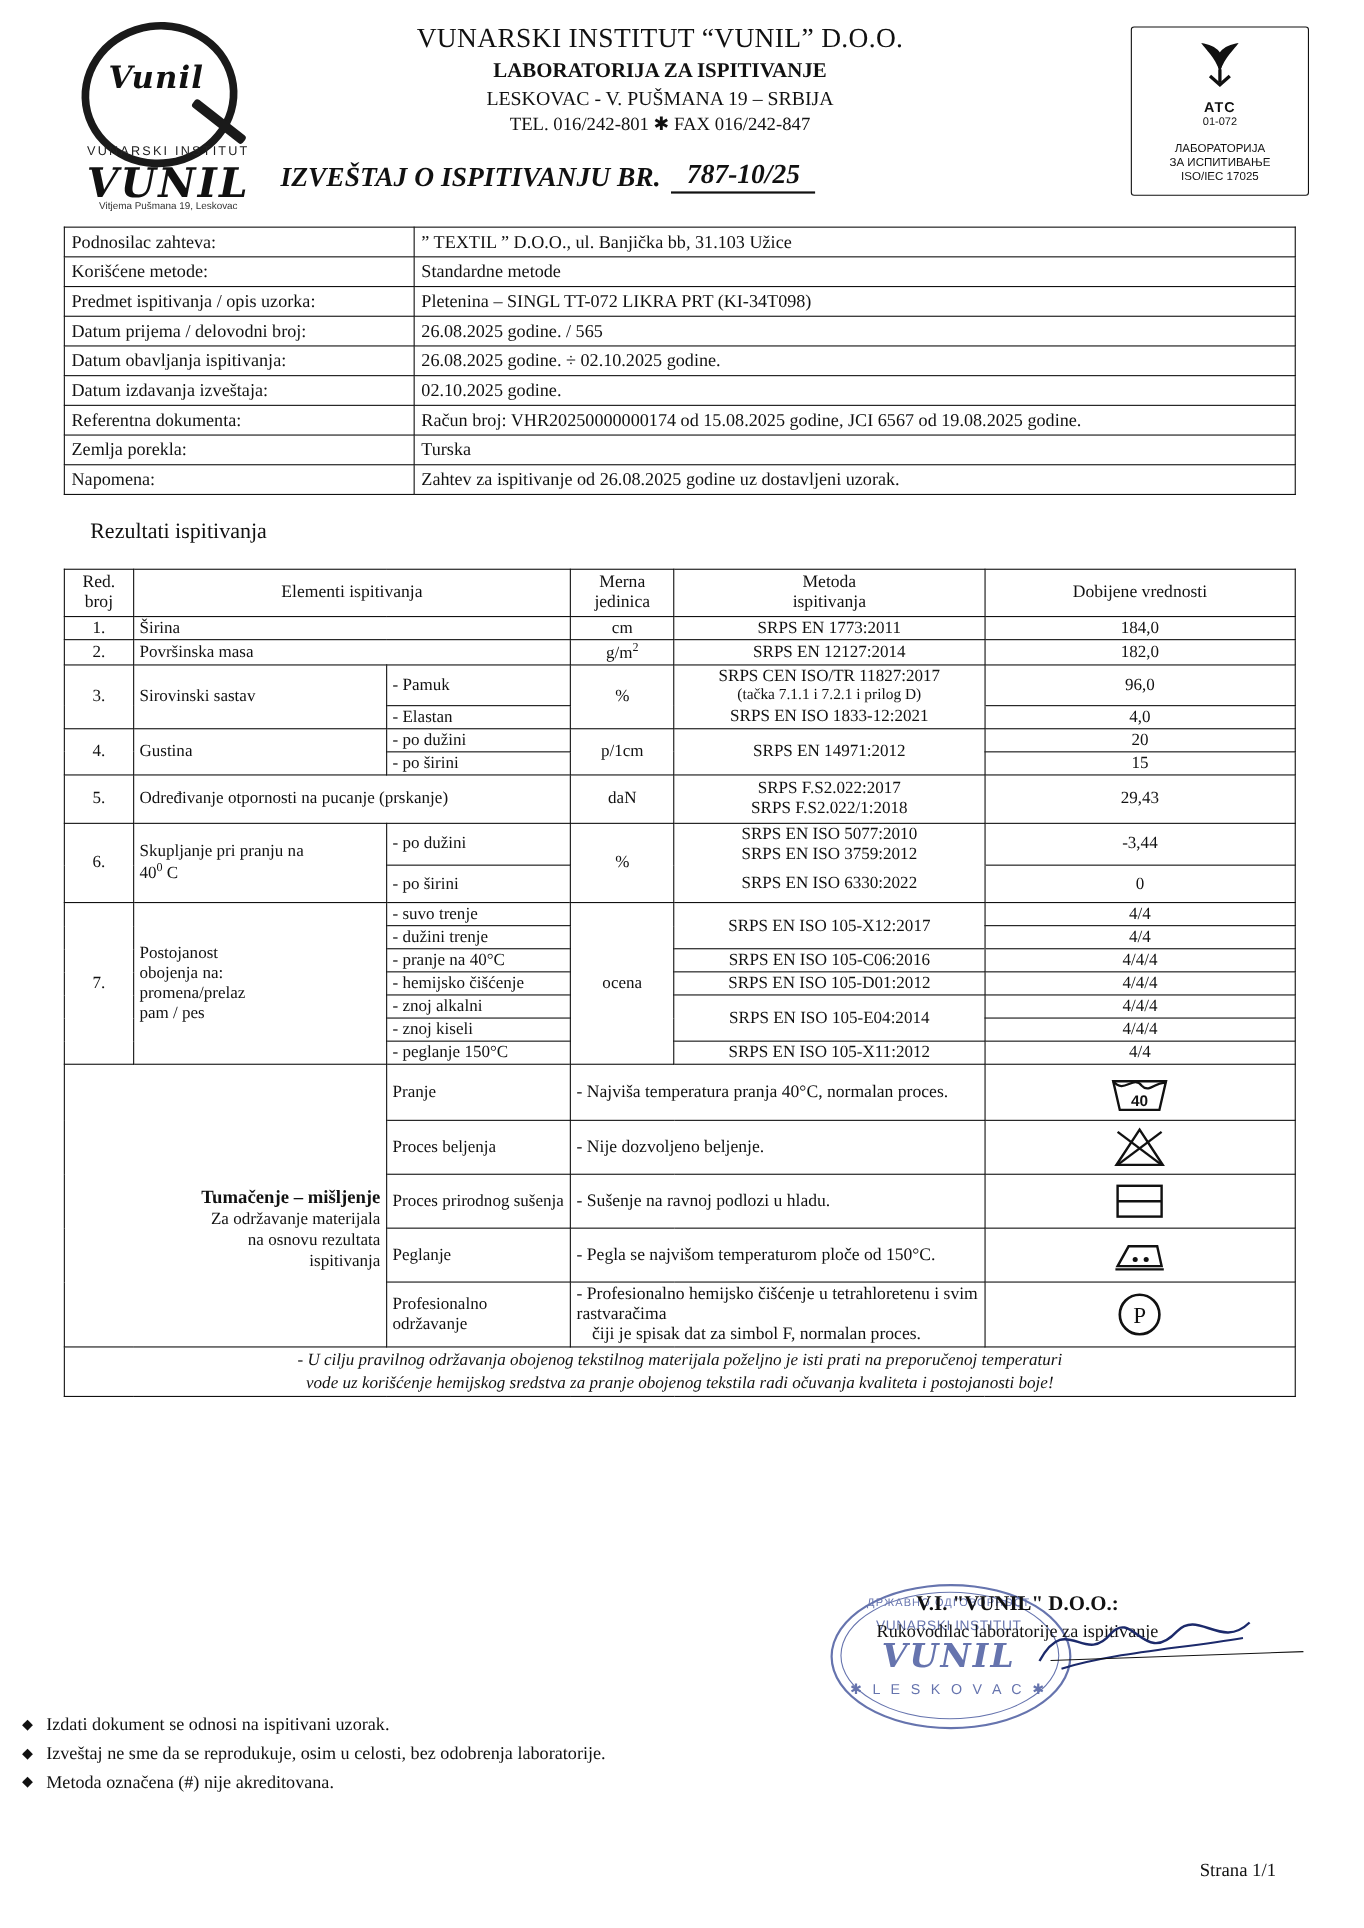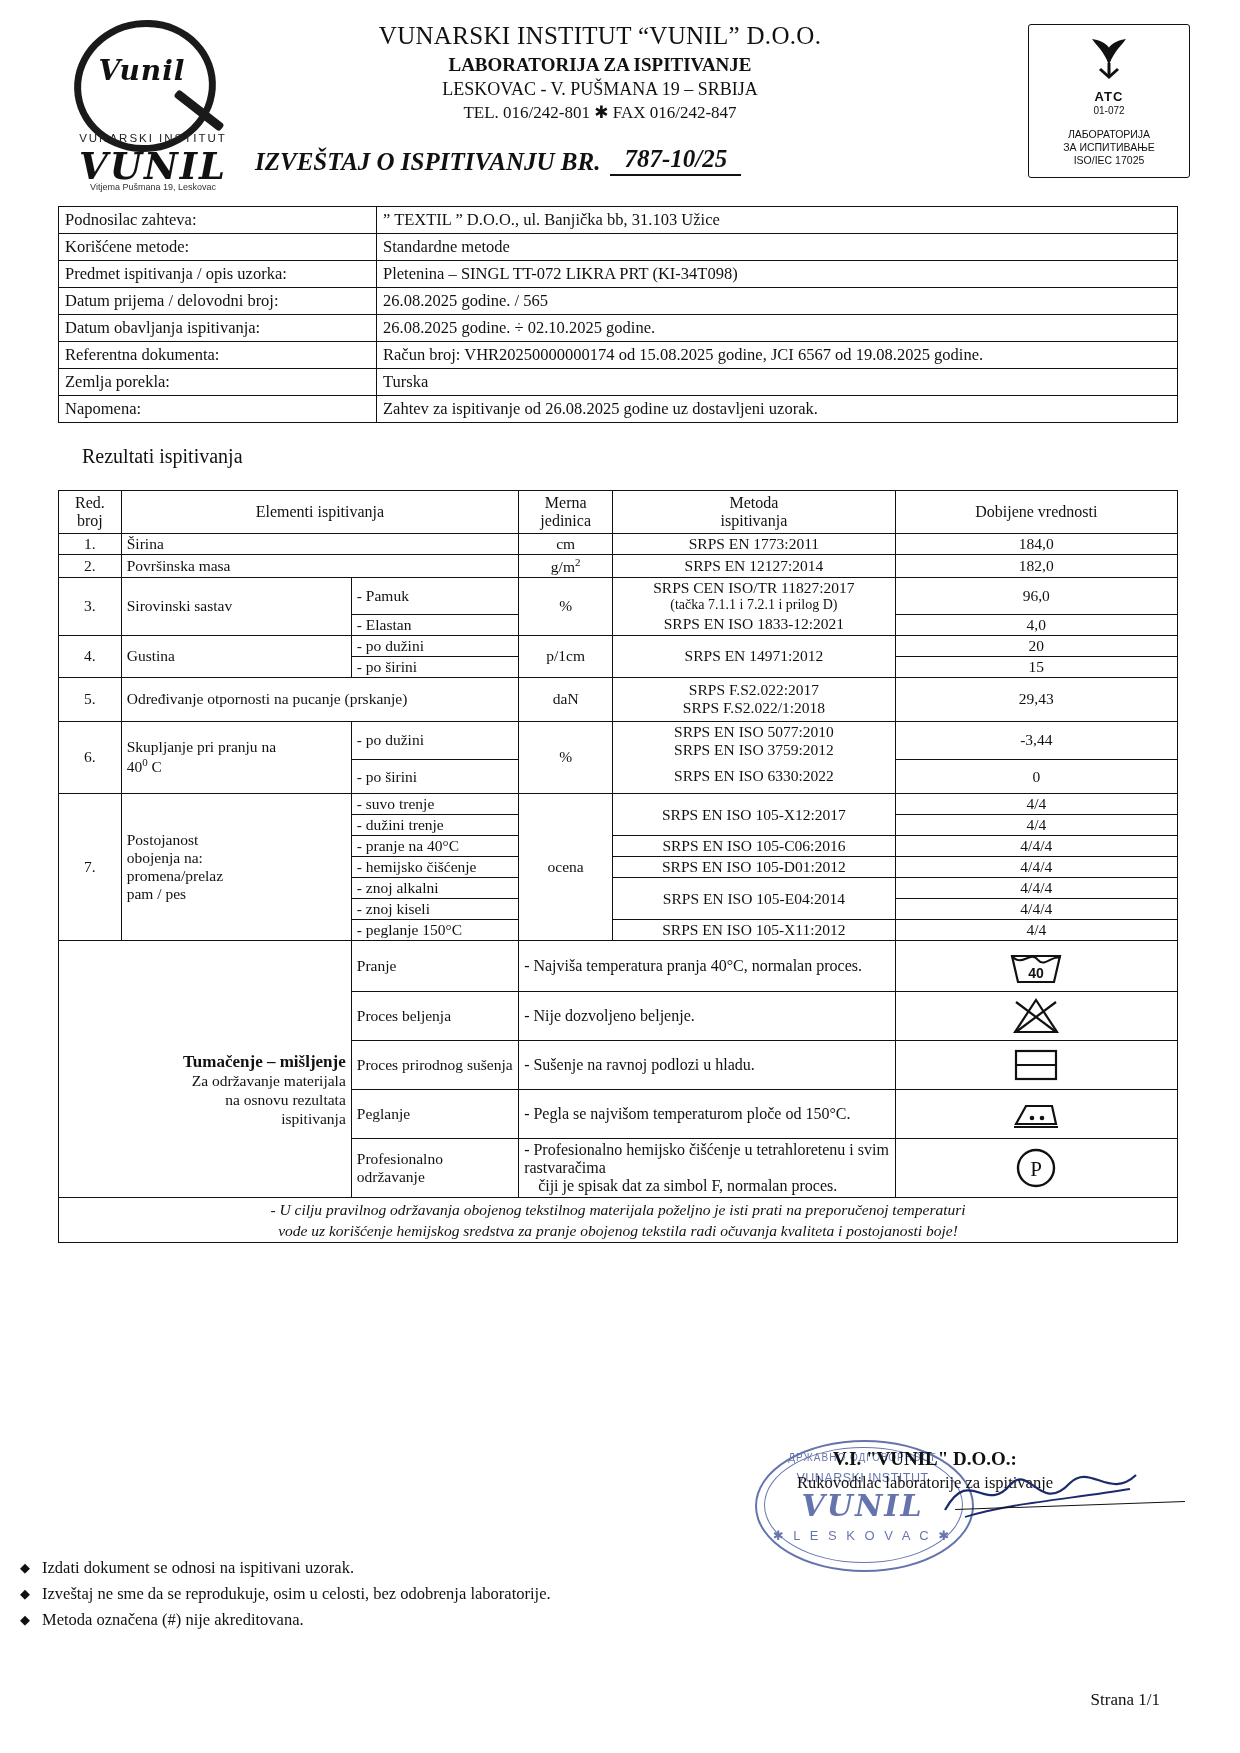--- a/index.html
+++ b/index.html
@@ -163,20 +163,24 @@
       <td class="k">Predmet ispitivanja / opis uzorka:</td>
       <td>Pletenina – SINGL TT-072 LIKRA PRT (KI-34T098)</td>
     </tr>
     <tr>
       <td class="k">Datum prijema / delovodni broj:</td>
       <td>26.08.2025 godine.        /      565</td>
     </tr>
     <tr>
       <td class="k">Datum obavljanja ispitivanja:</td>
       <td>26.08.2025 godine. ÷ 02.10.2025 godine.</td>
+    </tr>
+    <tr>
+      <td class="k">Datum izdavanja izveštaja:</td>
+      <td>02.10.2025 godine.</td>
     </tr>
     <tr>
       <td class="k">Referentna dokumenta:</td>
       <td>Račun broj: VHR20250000000174 od 15.08.2025 godine, JCI 6567 od 19.08.2025 godine.</td>
     </tr>
     <tr>
       <td class="k">Zemlja porekla:</td>
       <td>Turska</td>
     </tr>
     <tr>

